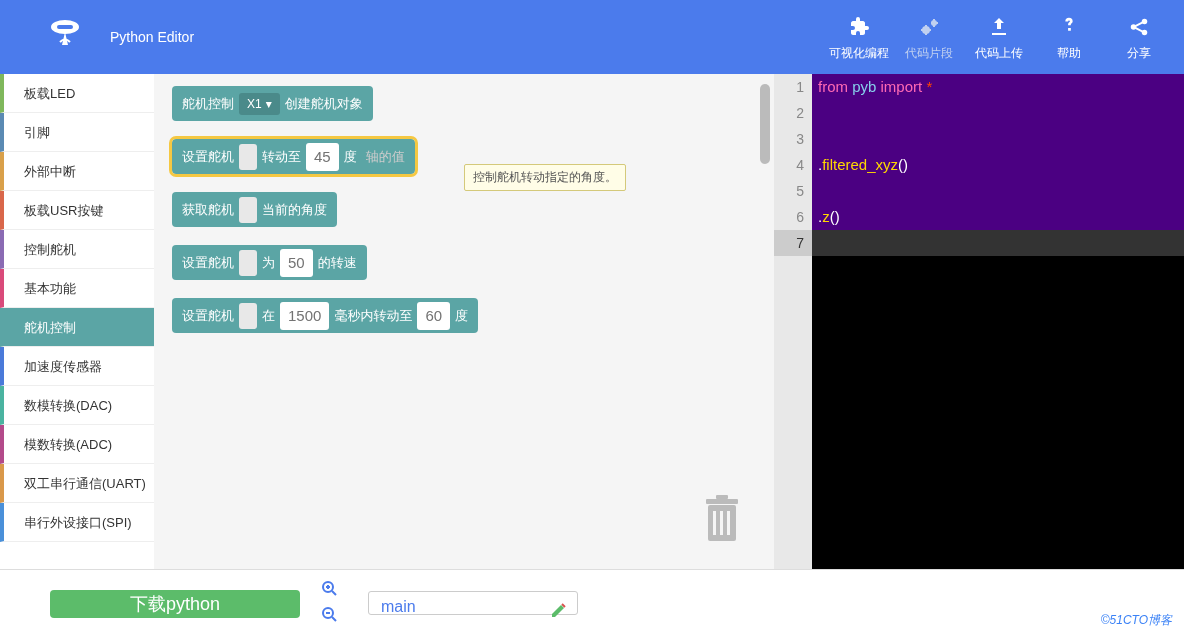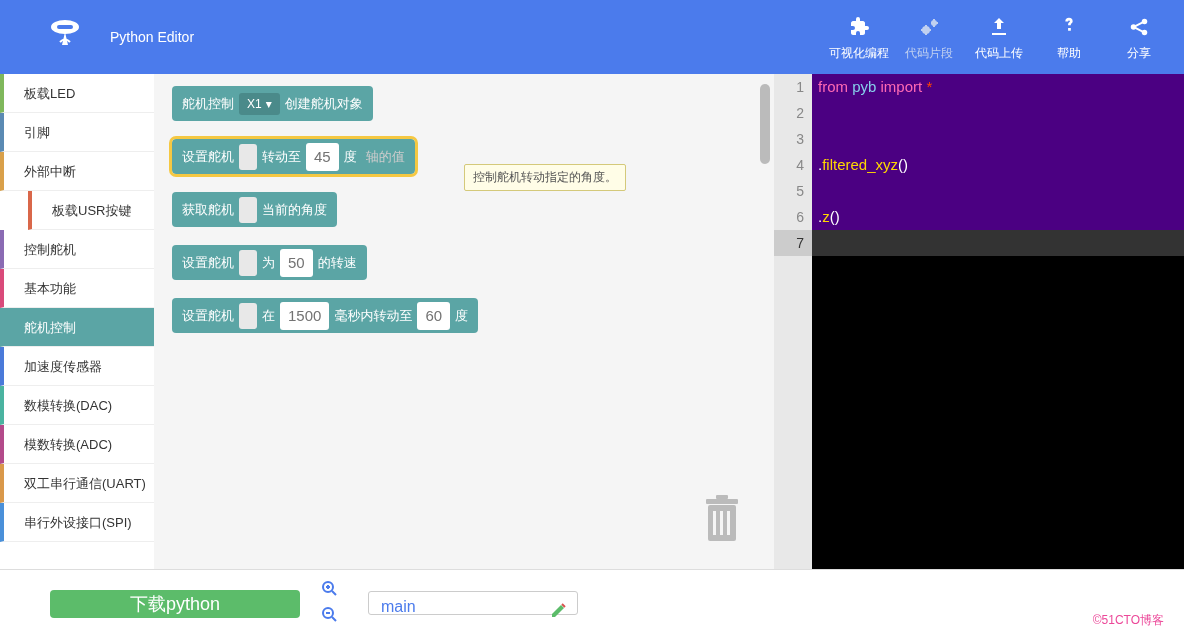--- a/index.html
+++ b/index.html
@@ -16,21 +16,21 @@
 .menu-item.muted { color: #c0d0f0; }
 .menu-icon { height: 28px; display: flex; align-items: center; justify-content: center; margin-bottom: 4px; }
 
 .main { height: 495px; display: flex; }
 .sidebar { width: 154px; background: #fff; overflow-y: auto; }
 .side-item { height: 39px; line-height: 39px; padding-left: 20px; font-size: 13px; color: #333; cursor: pointer; border-left: 4px solid transparent; border-bottom: 1px solid #eee; }
 .side-item.active { background: #5ba5a5; color: #fff; border-left-color: #5ba5a5; }
 .side-item.led   { border-left-color: #7fb85c; }
 .side-item.pin   { border-left-color: #5b8ab3; }
 .side-item.intr  { border-left-color: #d9a04a; }
-.side-item.usr   { border-left-color: #d9674a; margin-left: 28px; }
+.side-item.usr   { border-left-color: #d9674a; }
 .side-item.time  { border-left-color: #8a6bb3; }
 .side-item.basic { border-left-color: #d94a7a; }
 .side-item.accel { border-left-color: #4a7ad9; }
 .side-item.dac   { border-left-color: #4ab3a0; }
 .side-item.adc   { border-left-color: #b34a8a; }
 .side-item.uart  { border-left-color: #d9984a; }
 .side-item.spi   { border-left-color: #4a90d9; }
 
 .workspace { flex: 1; background: #f5f5f5; position: relative; overflow: hidden; }
 .blocks { padding: 12px 18px; }
@@ -59,21 +59,21 @@
 .pn { color: #fff; }
 .cursor-line { background: #333; height: 26px; width: 100%; position: absolute; left: 38px; top: 156px; right: 0; }
 
 .footer { height: 68px; background: #fff; display: flex; align-items: center; padding: 0 20px 0 50px; border-top: 1px solid #ddd; }
 .dl-btn { background: #5cbc6a; color: #fff; border: none; border-radius: 4px; width: 250px; height: 28px; font-size: 18px; cursor: pointer; }
 .zoom-col { display: flex; flex-direction: column; margin-left: 22px; gap: 6px; color: #4b7bec; }
 .zoom-col span { cursor: pointer; }
 .name-wrap { position: relative; margin-left: 30px; }
 .name-wrap input { width: 210px; height: 24px; border: 1px solid #ccc; border-radius: 3px; padding: 8px 36px 0 12px; font-size: 16px; color: #4b7bec; }
 .name-wrap .pencil { position: absolute; right: 10px; top: 10px; color: #5cbc6a; pointer-events: none; }
-.watermark { position: absolute; right: 20px; bottom: 8px; color: #ec4899; font-size: 12px; }
+.watermark { position: absolute; right: 12px; bottom: 8px; color: #3b82f6; font-size: 12px; font-style: italic; }
 </style>
 </head>
 <body>
 
 <div class="header">
   <div class="logo-area">
     <div class="logo-img">
       <svg viewBox="0 0 50 40">
           <ellipse cx="25" cy="10" rx="14" ry="7" fill="#fff"></ellipse>
           <rect x="17" y="8" width="16" height="4" rx="2" fill="#4b7bec"></rect>

